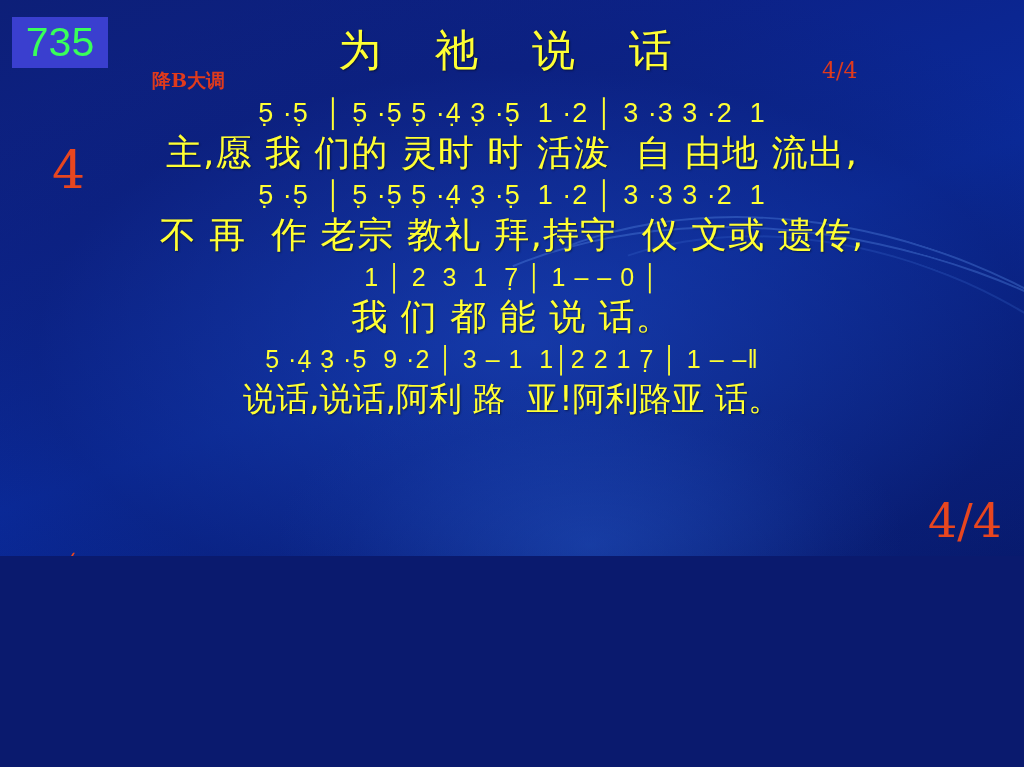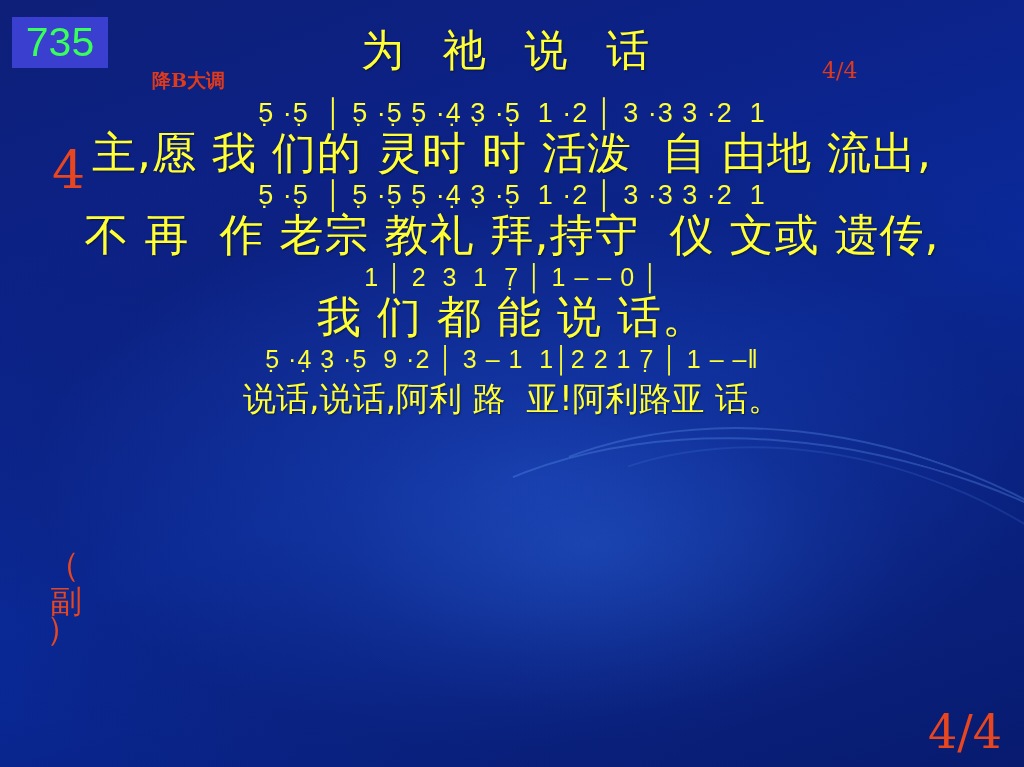--- a/index.html
+++ b/index.html
@@ -9,21 +9,21 @@
   body {
     width: 1024px;
     height: 767px;
     overflow: hidden;
     font-family: "Liberation Sans", sans-serif;
     background: #0a1a6e;
   }
   #slide {
     position: relative;
     width: 1024px;
-    height: 767px;
+    height: 556px;
     background:
       radial-gradient(ellipse 900px 500px at 52% 62%, rgba(30,70,180,0.55) 0%, rgba(12,30,110,0.25) 55%, rgba(8,20,90,0) 75%),
       linear-gradient(160deg, #0d1f78 0%, #0c2288 28%, #0a2a9a 55%, #071a6e 100%);
     overflow: hidden;
   }
   
   .swoosh {
     position: absolute;
     border-radius: 50%;
     border: 2px solid rgba(90,140,235,0.33);
@@ -57,21 +57,21 @@
   }
   #song-title {
     position: absolute;
     left: 0;
     right: 0;
     top: 22px;
     text-align: center;
     color: #ffff33;
     font-size: 43px;
     letter-spacing: 14px;
-    font-family: Liberation Serif, serif;
+    font-family: Liberation Mono, monospace;
     text-shadow: 1px 1px 2px rgba(0,0,0,0.5);
   }
   #key-label {
     position: absolute;
     left: 152px;
     top: 68px;
     color: #e03a1c;
     font-size: 19px;
     font-weight: bold;
     font-family: "DejaVu Serif", serif;
@@ -129,21 +129,21 @@
     color: #ffff33;
     font-size: 27px;
     font-family: Liberation Sans, sans-serif;
     white-space: pre;
     line-height: 34px;
     letter-spacing: 1px;
   }
   .lyrics {
     text-align: center;
     color: #ffff33;
-    font-size: 44px;
+    font-size: 36px;
     font-family: "DejaVu Sans", sans-serif;
     white-space: pre;
     line-height: 46px;
     letter-spacing: 1px;
     text-shadow: 1px 1px 2px rgba(0,0,0,0.45);
   }
   .notes.small { font-size: 25px; }
   .lyrics.tight { letter-spacing: 0px; }
   .chorus .notes { font-size: 25px; }
   .chorus .lyrics { font-size: 33px; }

